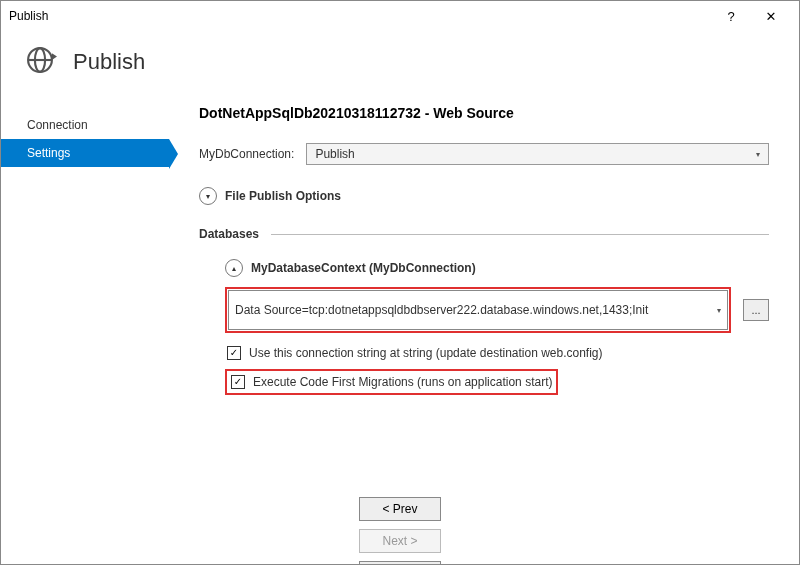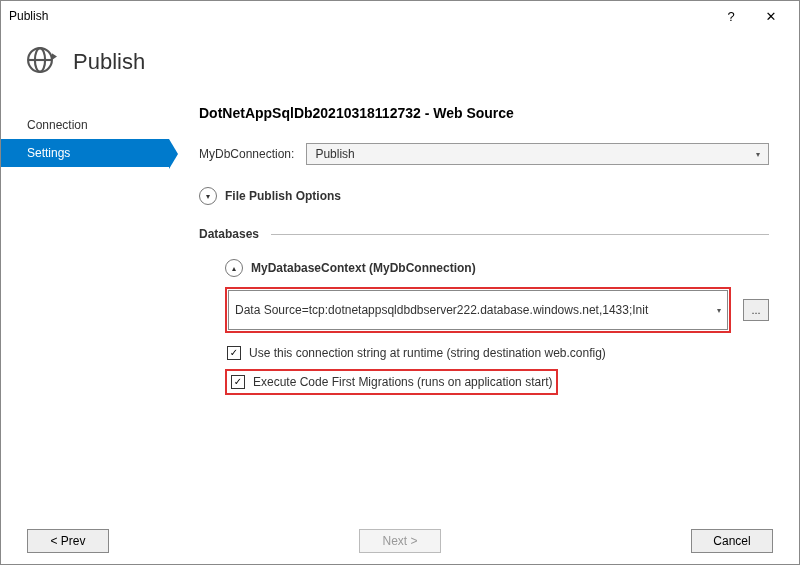--- a/index.html
+++ b/index.html
@@ -40,21 +40,21 @@
     .highlight-red { border: 2px solid #e03030; padding: 1px; display: flex; align-items: center; }
     .conn-row { gap: 6px; width: 506px; }
     .conn-select { flex: 1; border: 1px solid #888; background: #fff; padding: 2px 6px; font-size: 12px; display: flex; justify-content: space-between; align-items: center; height: 40px; }
     .conn-more { width: 26px; height: 22px; border: 1px solid #888; background: #eee; display: flex; align-items: center; justify-content: center; font-size: 11px; margin-left: 4px; }
 
     .checkbox-row { display: flex; align-items: center; gap: 8px; padding: 3px 2px; }
     .chk { width: 14px; height: 14px; border: 1px solid #333; background: #fff; display: flex; align-items: center; justify-content: center; font-size: 10px; line-height: 1; }
     .chk.checked::after { content: "✓"; color: #000; }
     .hr-exec { border: 2px solid #e03030; padding: 1px 2px; display: inline-flex; }
 
-    .footer { position: absolute; bottom: 0; left: 0; right: 0; height: 46px; display: flex; align-items: center; justify-content: space-between; gap: 8px; padding: 0 26px; }
+    .footer { position: absolute; bottom: 0; left: 0; right: 0; height: 46px; display: flex; align-items: center; justify-content: center; gap: 8px; padding: 0 26px; flex-direction: column; }
     .btn { width: 82px; height: 24px; border: 1px solid #888; background: #eee; font-size: 12px; text-align: center; line-height: 22px; color: #000; }
     .btn.disabled { color: #999; background: #f4f4f4; border-color: #bbb; }
     .btn.primary-wrap { border: 2px solid #e03030; padding: 1px; width: auto; height: auto; background: none; }
     .btn-inner { border: 1px solid #0078d7; width: 82px; height: 24px; font-size: 12px; line-height: 22px; text-align: center; background: #eee; }
 
     .chev { font-size: 8px; color: #555; }
   </style>
 </head>
 <body>
 
@@ -114,21 +114,21 @@
           <div class="conn-select">
             <span>Data Source=tcp:dotnetappsqldbdbserver222.database.windows.net,1433;Init</span>
             <span class="chev">▾</span>
           </div>
         </div>
         <div class="conn-more">...</div>
       </div>
 
       <div class="checkbox-row" style="margin-top:6px;">
         <span class="chk checked"></span>
-        <span>Use this connection string at runtime (string destination web.config)</span>
+        <span>Use this connection string at string (update destination web.config)</span>
       </div>
 
       <div style="margin-top:6px;">
         <span class="hr-exec">
           <span class="checkbox-row">
             <span class="chk checked"></span>
             <span>Execute Code First Migrations (runs on application start)</span>
           </span>
         </span>
       </div>

